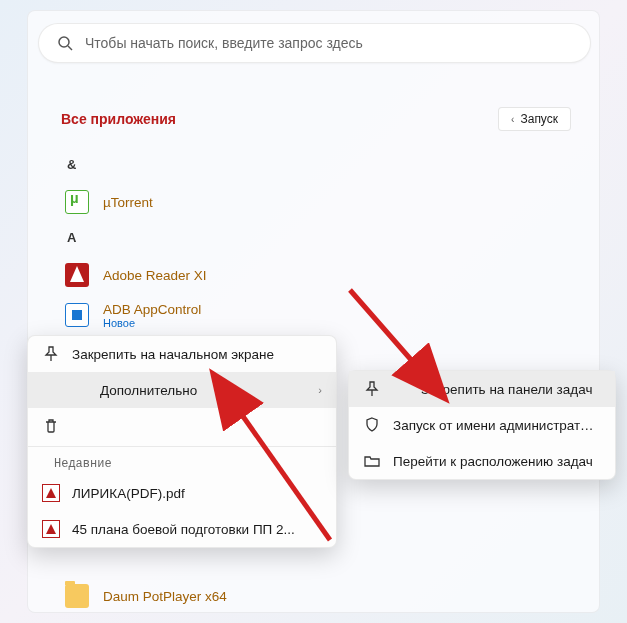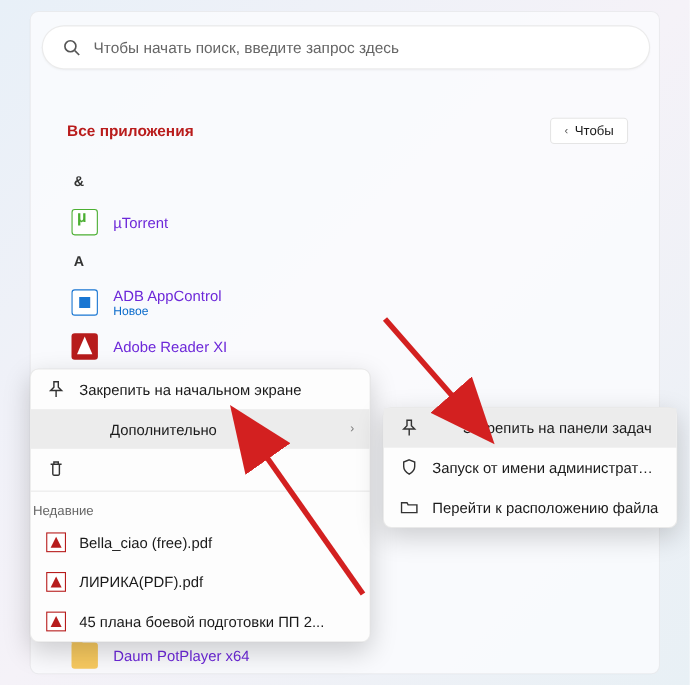--- a/index.html
+++ b/index.html
@@ -91,21 +91,21 @@
     width: 24px;
     height: 24px;
     border-radius: 3px;
     margin-right: 14px;
     display: flex;
     align-items: center;
     justify-content: center;
     flex-shrink: 0;
   }
   .app-row .labels { display: flex; flex-direction: column; }
-  .app-row .app-label { font-size: 13.5px; color: #6d28d9; }
+  .app-row .app-label { font-size: 13.5px; color: #a16207; }
   .app-row .sub-label { font-size: 11px; color: #0b6bcb; }
 
   .utorrent-icon { background: #fff; border: 1px solid #4caf32; border-radius: 50%; width: 22px; height: 22px; position: relative; }
   .utorrent-icon::after {
     content: 'µ';
     position: absolute;
     top: -2px; left: 4px;
     font-size: 15px;
     font-weight: bold;
     color: #4caf32;
@@ -141,21 +141,22 @@
     color: #333;
     display:flex; align-items:center; justify-content:center;
   }
   .ctx-menu .item .mi-label { flex: 1; white-space: nowrap; overflow: hidden; text-overflow: ellipsis; }
   .ctx-menu .item .chev-right { color: #777; font-size: 11px; margin-left: 20px; }
   .ctx-menu .item.hover { background: #ececec; gap: 28px; }
   .ctx-menu .divider { height: 1px; background: rgba(0,0,0,0.08); margin: 2px 0; }
   .ctx-menu .section-label {
     font-size: 12px;
     color: #666;
-    padding: 8px 2px 4px;
+    padding: 8px 26px 4px;
+    font-family: Liberation Mono, monospace;
   }
   #menu1 { left: 27px; top: 335px; width: 310px; }
   #menu2 { left: 348px; top: 370px; width: 268px; }
 
   .pdf-icon { width:18px; height:18px; background:#fff; border:1px solid #b71c1c; position:relative; }
   .pdf-icon::after { content:''; position:absolute; left:3px; top:3px; width:0; height:0; border-left:5px solid transparent; border-right:5px solid transparent; border-bottom:10px solid #b71c1c; }
 
   
   .arrow {
     position: absolute;
@@ -180,46 +181,46 @@
           <line x1="11" y1="11" x2="15" y2="15"></line>
       </svg>
     </span>
     <input type="text" placeholder="Чтобы начать поиск, введите запрос здесь" style="">
   </div>
 
   <div class="header-row">
     <h2>Все приложения</h2>
     <button class="back-btn">
       <span class="chev">‹</span>
-      <span>Чтобы</span>
+      <span>Запуск</span>
     </button>
   </div>
 
   <div class="app-list">
     <div class="letter-header">&amp;</div>
     <div class="app-row">
       <span class="app-icon utorrent-icon"></span>
       <span class="labels">
           <span class="app-label">µTorrent</span>
         </span>
     </div>
     <div class="letter-header">A</div>
     <div class="app-row">
+      <span class="app-icon adobe-icon"></span>
+      <span class="labels">
+          <span class="app-label">Adobe Reader XI</span>
+        </span>
+    </div>
+    <div class="app-row">
       <span class="app-icon adb-icon"></span>
       <span class="labels">
         <span class="app-label">ADB AppControl</span>
         <span class="sub-label">Новое</span>
       </span>
     </div>
-    <div class="app-row">
-      <span class="app-icon adobe-icon"></span>
-      <span class="labels">
-          <span class="app-label">Adobe Reader XI</span>
-        </span>
-    </div>
   </div>
 
   <div class="daum-row app-row">
     <span class="app-icon folder-icon"></span>
     <span class="labels">
         <span class="app-label">Daum PotPlayer x64</span>
       </span>
   </div>
 
 </div>
@@ -243,24 +244,20 @@
     <span class="mi-icon">
       <svg viewBox="0 0 16 16" width="16" height="16" fill="none" stroke="currentColor" stroke-width="1.3">
         <path d="M3 4h10M5 4v9a1 1 0 001 1h4a1 1 0 001-1V4M6 4V2h4v2"></path>
       </svg>
     </span>
   </div>
   <div class="divider"></div>
   <div class="section-label">Недавние</div>
   <div class="item">
     <span class="mi-icon pdf-icon"></span>
-    <span class="mi-label">Bella_ciao (free).pdf</span>
-  </div>
-  <div class="item">
-    <span class="mi-icon pdf-icon"></span>
     <span class="mi-label">ЛИРИКА(PDF).pdf</span>
   </div>
   <div class="item">
     <span class="mi-icon pdf-icon"></span>
     <span class="mi-label">45 плана боевой подготовки ПП 2...</span>
   </div>
 </div>
 
 <div id="menu2" class="ctx-menu">
   <div class="item hover">
@@ -279,21 +276,21 @@
       </svg>
     </span>
     <span class="mi-label">Запуск от имени администратора</span>
   </div>
   <div class="item">
     <span class="mi-icon">
       <svg viewBox="0 0 16 16" width="16" height="16" fill="none" stroke="currentColor" stroke-width="1.3">
         <path d="M1 4h5l1 2h8v7H1z"></path>
       </svg>
     </span>
-    <span class="mi-label">Перейти к расположению файла</span>
+    <span class="mi-label">Перейти к расположению задач</span>
   </div>
 </div>
 
 <svg class="arrow" style="left:0;top:0;" width="627" height="623">
   <defs>
     <marker id="ah" markerWidth="14" markerHeight="14" refX="3" refY="5" orient="auto">
       <polygon points="0,0 12,5 0,10" fill="#d32020"></polygon>
     </marker>
   </defs>
   <line x1="350" y1="290" x2="420" y2="370" stroke="#d32020" stroke-width="5" marker-end="url(#ah)"></line>

